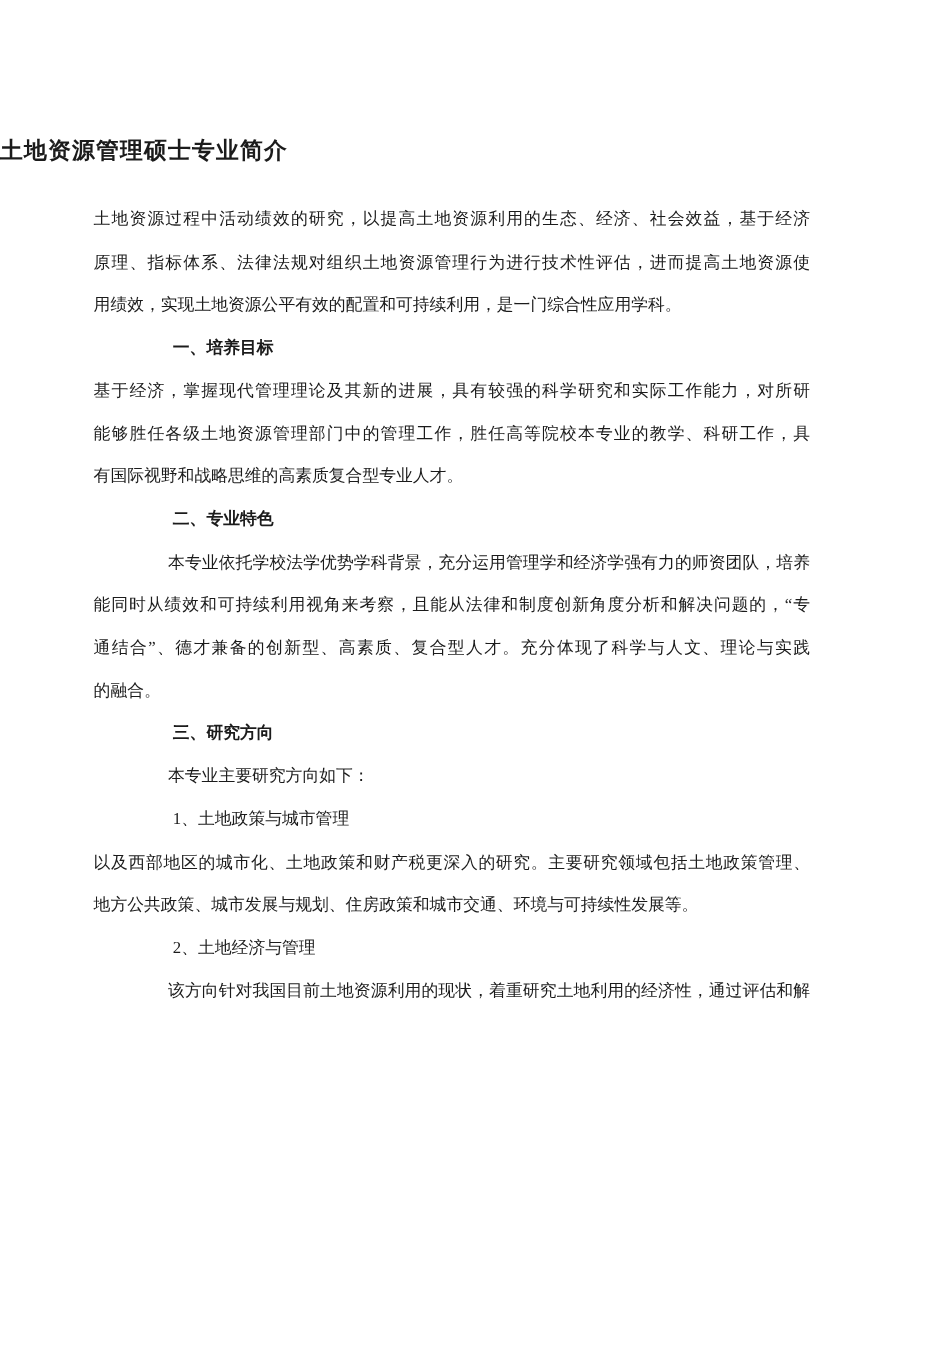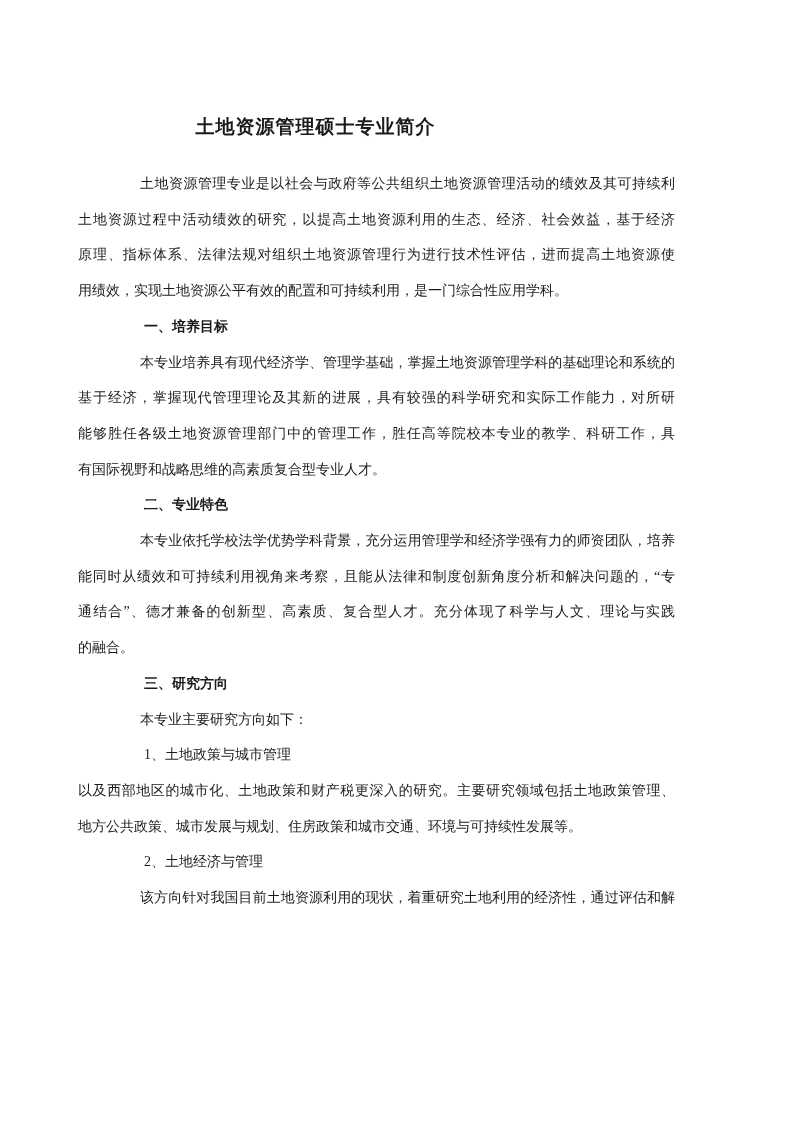--- a/index.html
+++ b/index.html
@@ -18,21 +18,20 @@
   .page {
     position: absolute;
     inset: 0;
     background: #ffffff;
   }
   .doc-title {
     position: absolute;
     top: 100px;
     left: 0;
     width: 631px;
-    text-align: center;
     font-size: 19px;
     line-height: 28px;
     font-weight: bold;
     letter-spacing: 1px;
   }
   .doc-body {
     position: absolute;
     top: 166px;
     left: 78px;
     width: 597px;
@@ -62,30 +61,28 @@
     text-align-last: left;
   }
 </style>
 </head>
 <body>
 
 <div class="page">
   <h1 class="doc-title">土地资源管理硕士专业简介</h1>
   <div class="doc-body" id="doc-body">
       <div class="paragraph">
-        <div class="ln first fill">土地资源管理专业是以社会与政府等公共组织土地资源管理活动的绩效及其可持续利</div>
         <div class="ln fill">土地资源过程中活动绩效的研究，以提高土地资源利用的生态、经济、社会效益，基于经济</div>
         <div class="ln fill">原理、指标体系、法律法规对组织土地资源管理行为进行技术性评估，进而提高土地资源使</div>
         <div class="ln">用绩效，实现土地资源公平有效的配置和可持续利用，是一门综合性应用学科。</div>
       </div>
       <div class="heading">
         <div class="ln">一、培养目标</div>
       </div>
       <div class="paragraph">
-        <div class="ln first fill">本专业培养具有现代经济学、管理学基础，掌握土地资源管理学科的基础理论和系统的</div>
         <div class="ln fill">基于经济，掌握现代管理理论及其新的进展，具有较强的科学研究和实际工作能力，对所研</div>
         <div class="ln fill">能够胜任各级土地资源管理部门中的管理工作，胜任高等院校本专业的教学、科研工作，具</div>
         <div class="ln">有国际视野和战略思维的高素质复合型专业人才。</div>
       </div>
       <div class="heading">
         <div class="ln">二、专业特色</div>
       </div>
       <div class="paragraph">
         <div class="ln first fill">本专业依托学校法学优势学科背景，充分运用管理学和经济学强有力的师资团队，培养</div>
         <div class="ln fill">能同时从绩效和可持续利用视角来考察，且能从法律和制度创新角度分析和解决问题的，“专</div>

